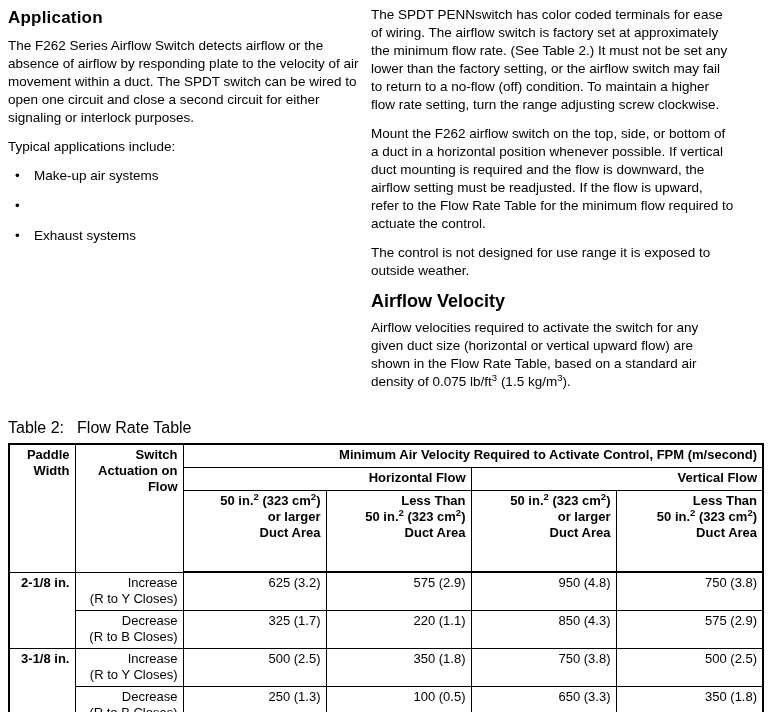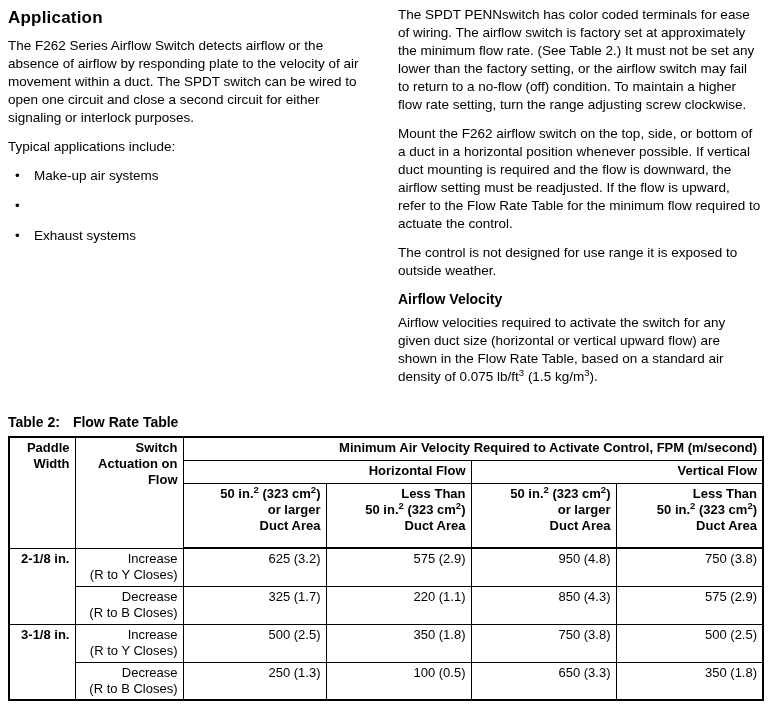--- a/index.html
+++ b/index.html
@@ -10,31 +10,30 @@
     font-family: "Liberation Sans", sans-serif;
   }
   .page {
     width: 770px;
     height: 712px;
     padding: 6px 8px 0 8px;
     overflow: hidden;
   }
   .columns {
     display: flex;
-    gap: 27px;
   }
   .col { width: 363px; flex: 0 0 363px; }
   h1.app-heading {
     font-size: 17px;
     font-weight: bold;
     margin: 2px 0 9px 0;
     letter-spacing: 0.2px;
   }
   h2.sub-heading {
-    font-size: 14px;
+    font-size: 18px;
     font-weight: bold;
     margin: 2px 0 7px 0;
   }
   p.body-text {
     font-size: 13.5px;
     line-height: 18px;
     margin-bottom: 11px;
   }
   .bullet-list { margin: 2px 0 11px 0; }
   .bullet-item {
@@ -43,43 +42,43 @@
     line-height: 18px;
     margin-bottom: 12px;
   }
   .bullet-glyph { width: 26px; padding-left: 7px; flex: 0 0 26px; }
   .sup {
     font-size: 9.5px;
     vertical-align: super;
     line-height: 0;
   }
   .tbl-caption {
-    font-size: 14px;
-    font-weight: bold;
+    font-size: 16px;
+    font-weight: normal;
     margin: 17px 0 6px 0;
   }
   .tbl-caption .caption-title { margin-left: 13px; }
   table.flow-table {
     border-collapse: collapse;
     width: 754px;
     table-layout: fixed;
     border: 2px solid #000;
   }
   table.flow-table th, table.flow-table td {
     border: 1px solid #000;
     vertical-align: top;
     text-align: right;
     padding: 2px 5px;
     font-size: 13px;
     line-height: 16px;
   }
   table.flow-table th { font-weight: bold; }
   tr.hdr-row-1 { height: 23px; }
   tr.hdr-row-2 { height: 23px; }
-  tr.hdr-row-3 { height: 65px; }
+  tr.hdr-row-3 { height: 82px; }
   tr.hdr-row-3 th { border-bottom: 2px solid #000; }
   tr.body-row { height: 38px; }
   td.paddle-cell { font-weight: bold; }
 </style>
 </head>
 <body>
 
 <div class="page">
 
   <div class="columns">

